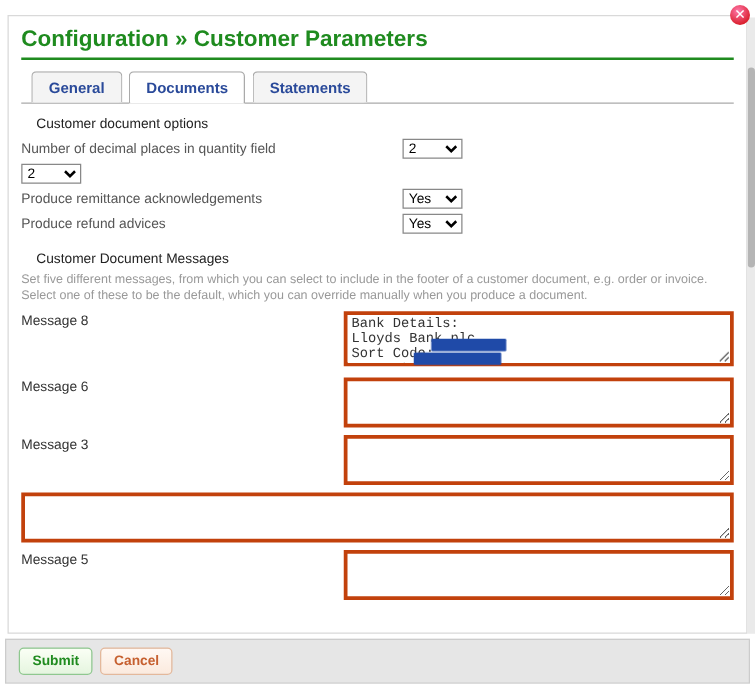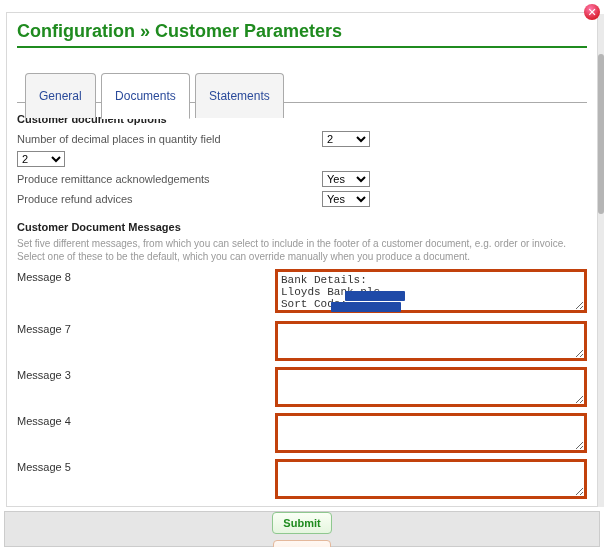--- a/index.html
+++ b/index.html
@@ -54,42 +54,42 @@
   .tabs {
     margin: 8px 0 0 8px;
     font-size: 12px;
   }
   .tab {
     display: inline-block;
     border: 1px solid #aaa;
     border-bottom: none;
     background: #f4f4f4;
     color: #2a4a9a;
-    padding: 15px 13px;
+    padding: 5px 13px;
     border-radius: 4px 4px 0 0;
-    font-weight: normal;
+    font-weight: bold;
     cursor: pointer;
     margin-right: 2px;
     position: relative;
-    top: 17px;
+    top: 1px;
   }
   .tab.active {
     background: #fff;
     border-bottom: 1px solid #fff;
     z-index: 2;
   }
   .tab-rule {
     border: none;
     border-top: 1px solid #aaa;
     margin: 0 0 10px 0;
   }
   .section-head {
-    font-weight: bold;
+    font-weight: normal;
     color: #222;
-    margin: 6px 0 4px 0;
+    margin: 6px 0 4px 12px;
   }
   .opt-row {
     display: flex;
     align-items: center;
     padding: 2px 0;
     gap: 47px;
   }
   .opt-row label {
     flex: 0 0 258px;
     color: #555;
@@ -161,21 +161,20 @@
   .footer {
     position: absolute;
     left: 4px; right: 4px; bottom: 0;
     height: 36px;
     background: #e6e6e6;
     border: 1px solid #ccc;
     display: flex;
     align-items: center;
     padding: 0 10px;
     gap: 6px;
-    flex-direction: column;
   }
   .btn {
     font-size: 11px;
     padding: 4px 10px;
     border-radius: 4px;
     border: 1px solid;
     cursor: pointer;
     font-weight: bold;
   }
   .btn-submit {
@@ -254,29 +253,28 @@
       <div class="msg1-wrap">
         <textarea style="">Bank Details:
 Lloyds Bank plc
 Sort Code:
 Account:</textarea>
         <div class="redact r1"></div>
         <div class="redact r2"></div>
       </div>
     </div>
     <div class="msg-row">
-      <div class="lbl">Message 7</div>
+      <div class="lbl">Message 6</div>
       <textarea style=""></textarea>
     </div>
     <div class="msg-row">
       <div class="lbl">Message 3</div>
       <textarea style=""></textarea>
     </div>
     <div class="msg-row">
-      <div class="lbl">Message 4</div>
       <textarea style=""></textarea>
     </div>
     <div class="msg-row">
       <div class="lbl">Message 5</div>
       <textarea style=""></textarea>
     </div>
 
 
   </div>
 

